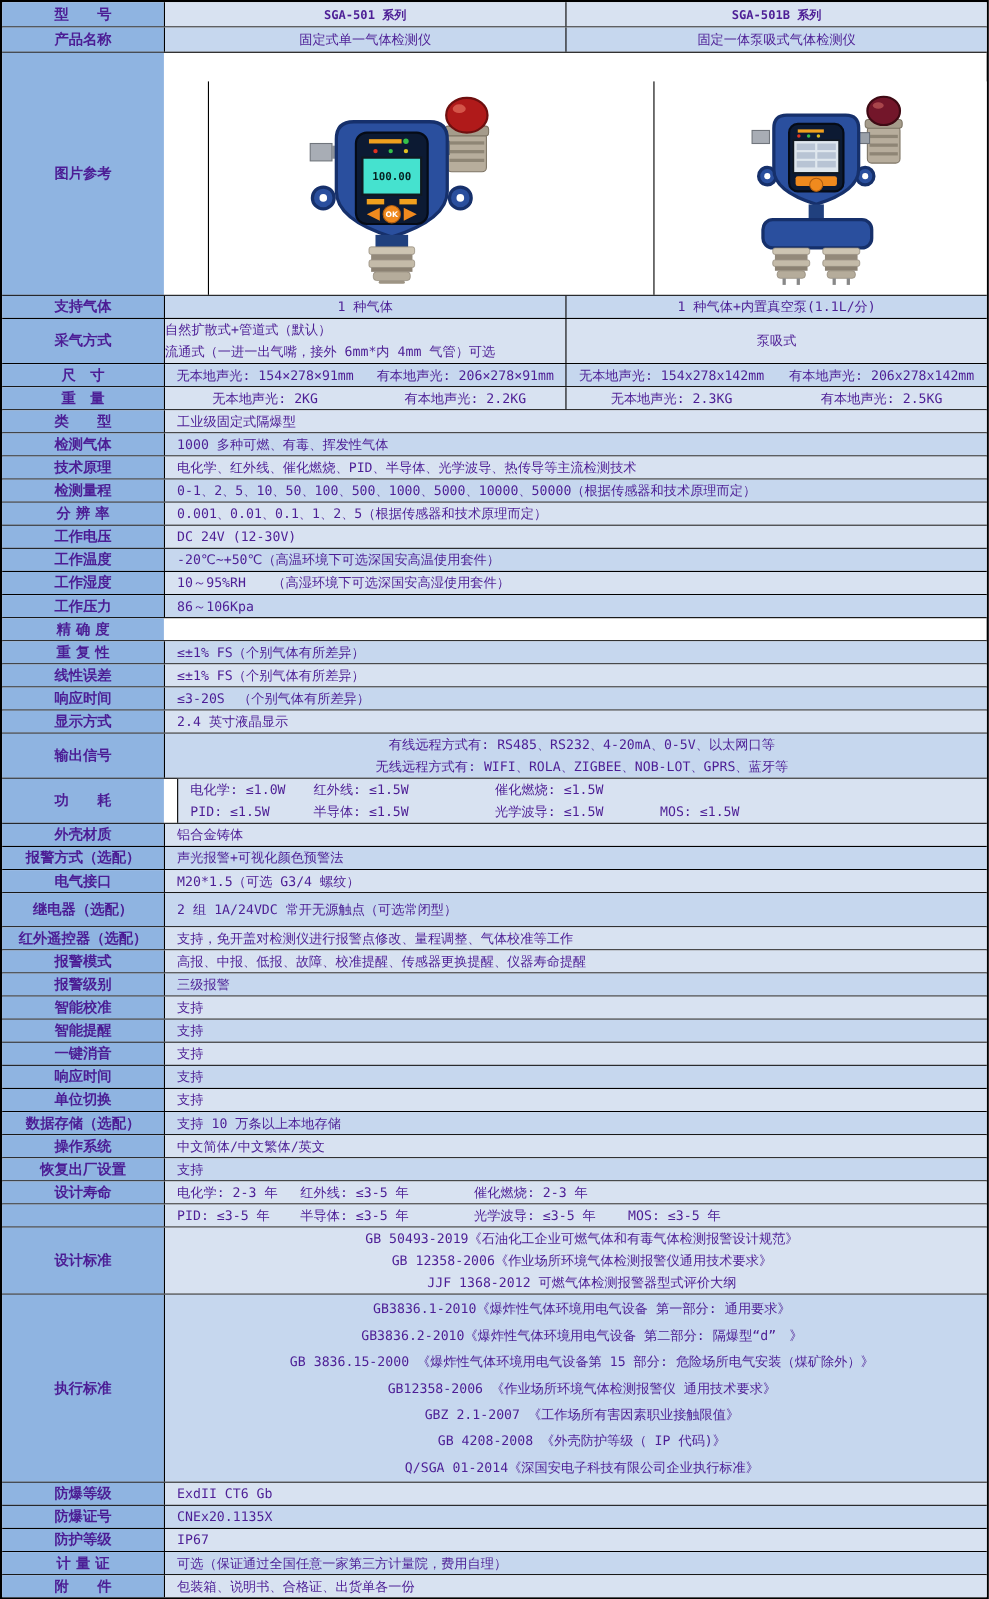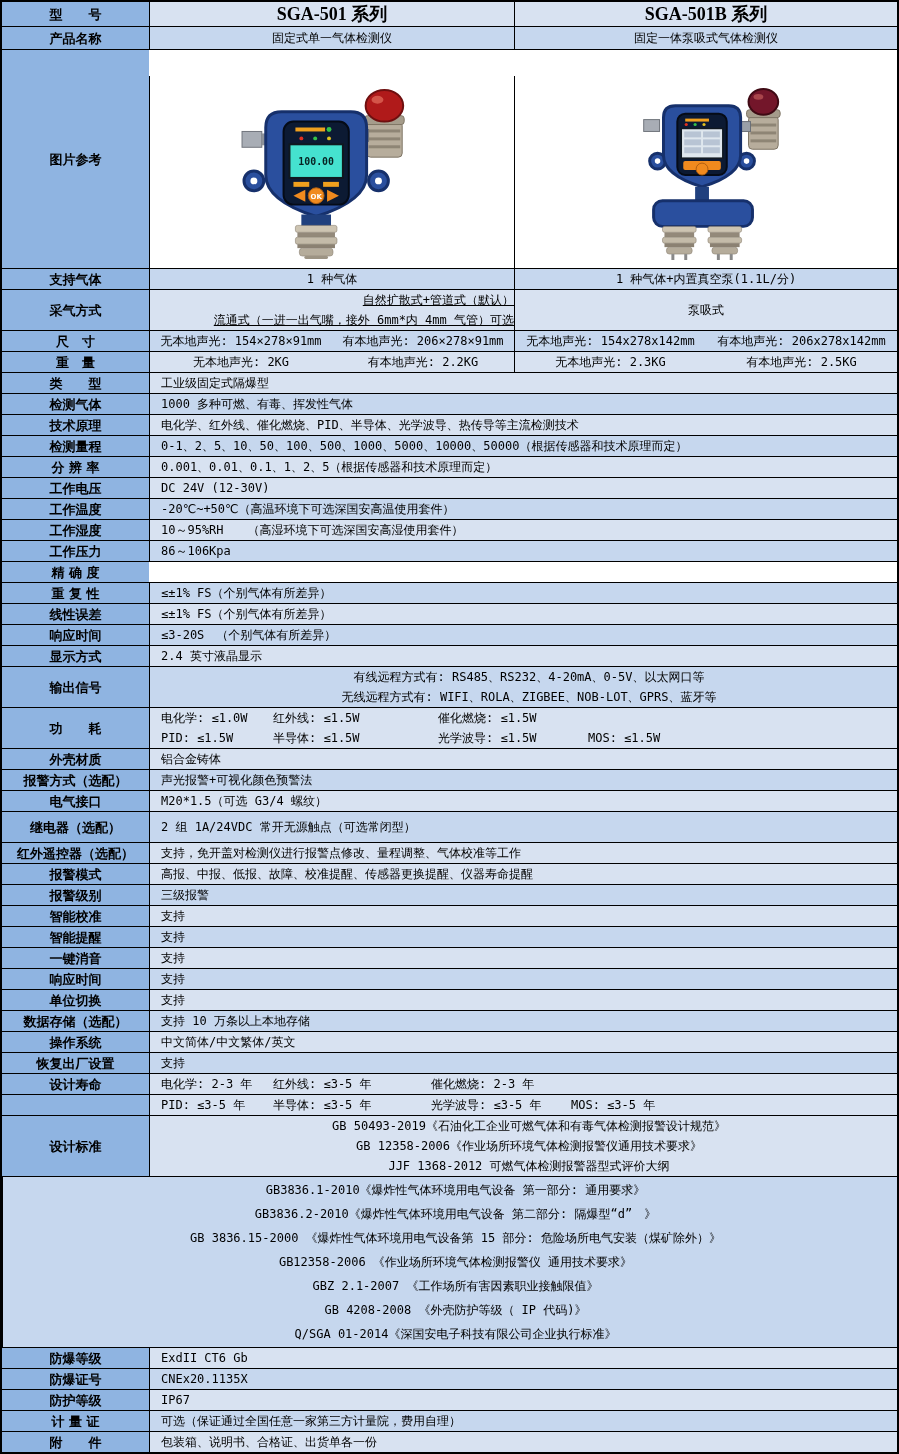--- a/index.html
+++ b/index.html
@@ -5,48 +5,48 @@
 <style>
   :root{
     --label:#8FB4E1; --light:#D8E2F1; --dark:#C6D7EE; --bd:#000; --white:#FFFFFF;
   }
   html,body{margin:0;padding:0;background:#fff;}
   body{width:899px;height:1454px;overflow:hidden;}
   .tbl{
     box-sizing:border-box;width:899px;height:1454px;
     border:2px solid var(--bd);
     display:flex;flex-direction:column;
-    font-family:"DejaVu Sans",sans-serif;color:#000000;
+    font-family:"DejaVu Sans",sans-serif;color:#4c1d95;
   }
   .row{display:flex;flex:0 0 auto;min-height:20px;align-items:stretch;}
   .row + .row{border-top:1px solid var(--bd);}
-  .row.img{flex:1 1 auto;}
+  .row.img{flex:1 1 auto;gap:40px;}
   .lab{
     flex:0 0 147px;width:147px;box-sizing:border-box;
     background:var(--label);
     display:flex;align-items:center;justify-content:center;text-align:center;
     font-weight:bold;font-size:13px;line-height:15px;padding:1px 2px;
   }
   .cell{
     box-sizing:border-box;border-left:1px solid var(--bd);
     display:flex;align-items:center;
     font-size:12px;font-family:"DejaVu Sans Mono","DejaVu Sans",monospace;
   }
   .bgl{background:var(--light);} .bgd{background:var(--dark);} .bgw{background:var(--white);margin-top:26px;}
   .c1{flex:0 0 365px;width:365px;}
   .c2{flex:1 1 auto;}
   .c-m{flex:1 1 auto;padding-left:11px;}
   .center{justify-content:center;text-align:center;}
-  .bold{font-weight:bold;font-size:18px;font-family:Liberation Serif, serif;}
+  .bold{font-weight:bold;font-size:11px;}
   .colum{flex-direction:column;justify-content:center;align-items:stretch;padding-left:0;}
   .colum.c-m{padding-left:0;}
   .colum .line,.colum .pline{padding-left:11px;}
   .line{line-height:20px;text-align:center;}
   .lh25{line-height:24px;}
-  .cline{line-height:20px;text-align:right;text-decoration:underline;}
+  .cline{line-height:20px;text-align:left;}
   .pline{line-height:20px;white-space:nowrap;}
   .half{width:50%;text-align:center;white-space:nowrap;}
   .part{display:inline-block;white-space:nowrap;}
   svg{display:block;}
 </style>
 </head>
 <body>
 
 <div class="tbl" id="tbl">
     <div class="row" style="min-height: 22px;">
@@ -256,21 +256,21 @@
       <div class="lab">显示方式</div>
       <div class="cell bgl c-m">2.4 英寸液晶显示</div>
     </div>
     <div class="row" style="min-height: 40px;">
       <div class="lab">输出信号</div>
       <div class="cell bgd c-m colum">
         <div class="line">有线远程方式有: RS485、RS232、4-20mA、0-5V、以太网口等</div>
         <div class="line">无线远程方式有: WIFI、ROLA、ZIGBEE、NOB-LOT、GPRS、蓝牙等</div>
       </div>
     </div>
-    <div class="row" style="min-height: 40px;">
+    <div class="row" style="min-height: 40px; gap: 12px;">
       <div class="lab">功　　耗</div>
       <div class="cell bgl c-m colum">
         <div class="pline"><div class="part" style="width: 112px;">电化学: ≤1.0W</div><div class="part" style="width: 165px;">红外线: ≤1.5W</div><div class="part" style="width: 150px;">催化燃烧: ≤1.5W</div></div>
         <div class="pline"><div class="part" style="width: 112px;">PID: ≤1.5W</div><div class="part" style="width: 165px;">半导体: ≤1.5W</div><div class="part" style="width: 150px;">光学波导: ≤1.5W</div><div class="part">MOS: ≤1.5W</div></div>
       </div>
     </div>
     <div class="row">
       <div class="lab">外壳材质</div>
       <div class="cell bgl c-m">铝合金铸体</div>
     </div>
@@ -349,20 +349,21 @@
     </div>
     <div class="row" style="min-height: 60px;">
       <div class="lab">设计标准</div>
       <div class="cell bgl c-m colum">
         <div class="line">GB 50493-2019《石油化工企业可燃气体和有毒气体检测报警设计规范》</div>
         <div class="line">GB 12358-2006《作业场所环境气体检测报警仪通用技术要求》</div>
         <div class="line">JJF 1368-2012 可燃气体检测报警器型式评价大纲</div>
       </div>
     </div>
     <div class="row" style="min-height: 170px;">
+      <div class="lab">执行标准</div>
       <div class="cell bgd c-m colum">
         <div class="line lh25">GB3836.1-2010《爆炸性气体环境用电气设备 第一部分: 通用要求》</div>
         <div class="line lh25">GB3836.2-2010《爆炸性气体环境用电气设备 第二部分: 隔爆型“d”　》</div>
         <div class="line lh25">GB 3836.15-2000 《爆炸性气体环境用电气设备第 15 部分: 危险场所电气安装（煤矿除外）》</div>
         <div class="line lh25">GB12358-2006 《作业场所环境气体检测报警仪 通用技术要求》</div>
         <div class="line lh25">GBZ 2.1-2007 《工作场所有害因素职业接触限值》</div>
         <div class="line lh25">GB 4208-2008 《外壳防护等级（ IP 代码)》</div>
         <div class="line lh25">Q/SGA 01-2014《深国安电子科技有限公司企业执行标准》</div>
       </div>
     </div>

